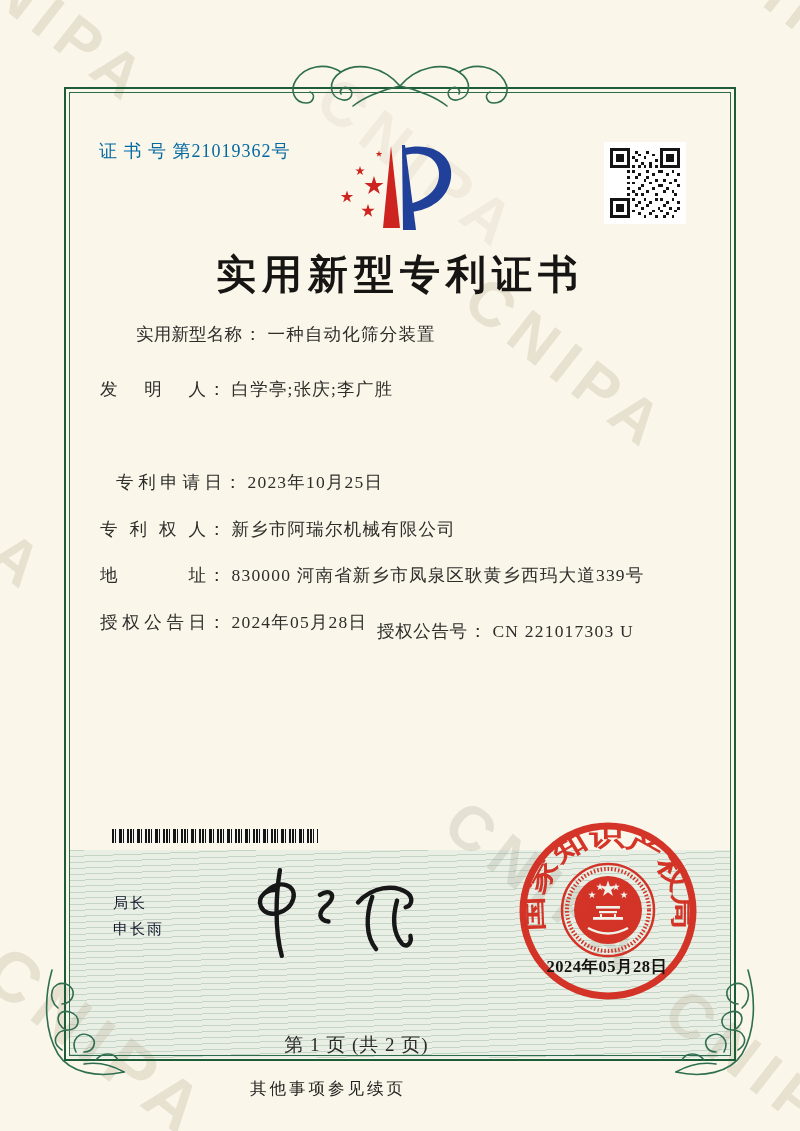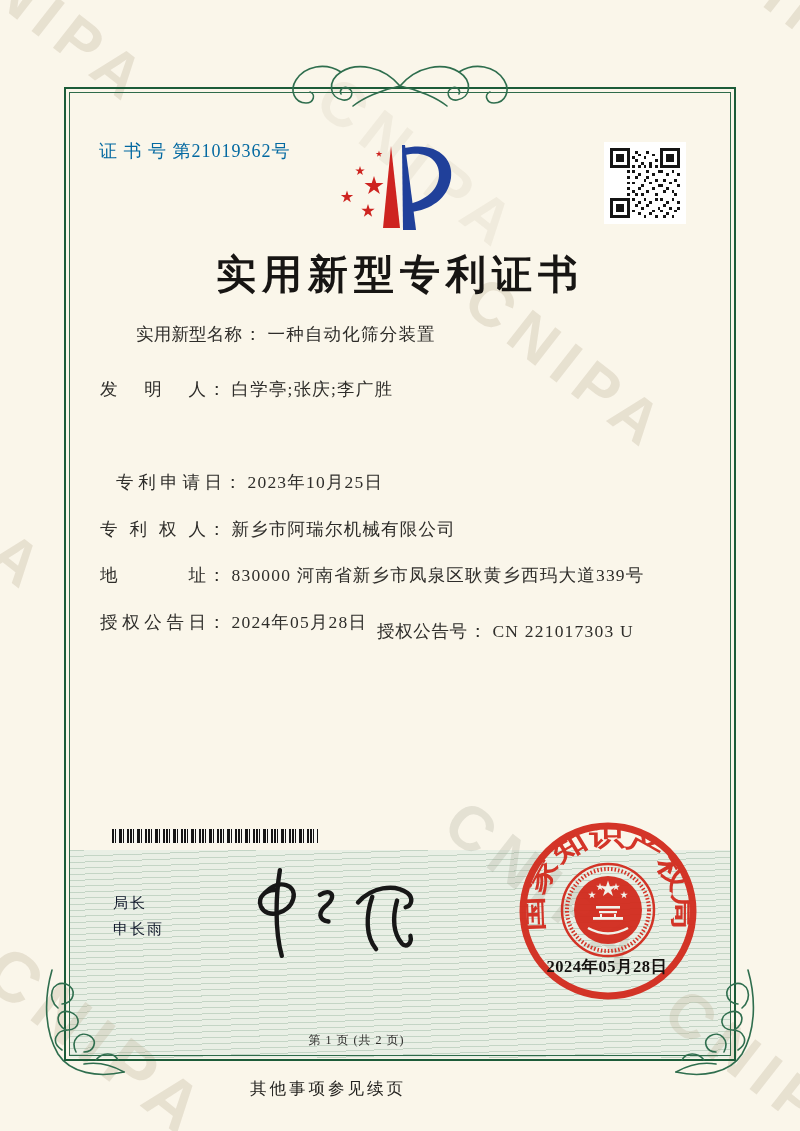--- a/index.html
+++ b/index.html
@@ -63,21 +63,21 @@
   .signer{position:absolute;left:113px;z-index:4;font-family:"Liberation Sans","DejaVu Sans",sans-serif;
           font-size:15px;color:#0f172a;letter-spacing:2px;}
   .signer-title{top:894px;} .signer-name{top:920px;}
   .sig{position:absolute;left:238px;top:864px;z-index:4;}
 
   .seal{position:absolute;left:514px;top:818px;z-index:5;opacity:.94;}
   .seal-date{position:absolute;left:540px;top:956px;width:134px;z-index:6;text-align:center;
              font-size:16.5px;font-weight:700;color:#151210;letter-spacing:.5px;}
 
   .pageno{position:absolute;left:64px;top:1032px;width:585px;z-index:4;text-align:center;
-          font-size:12px;color:#2c2b29;letter-spacing:1px;}
+          font-size:19px;color:#2c2b29;letter-spacing:1px;}
   .note{position:absolute;left:0;top:1078px;width:656px;z-index:4;text-align:center;
         font-size:16.5px;color:#23221f;letter-spacing:3px;}
 </style>
 </head>
 <body>
 
 <div class="page">
 
   <div class="wm wm1">CNIPA</div>
   <div class="wm wm2">CNIPA</div>

